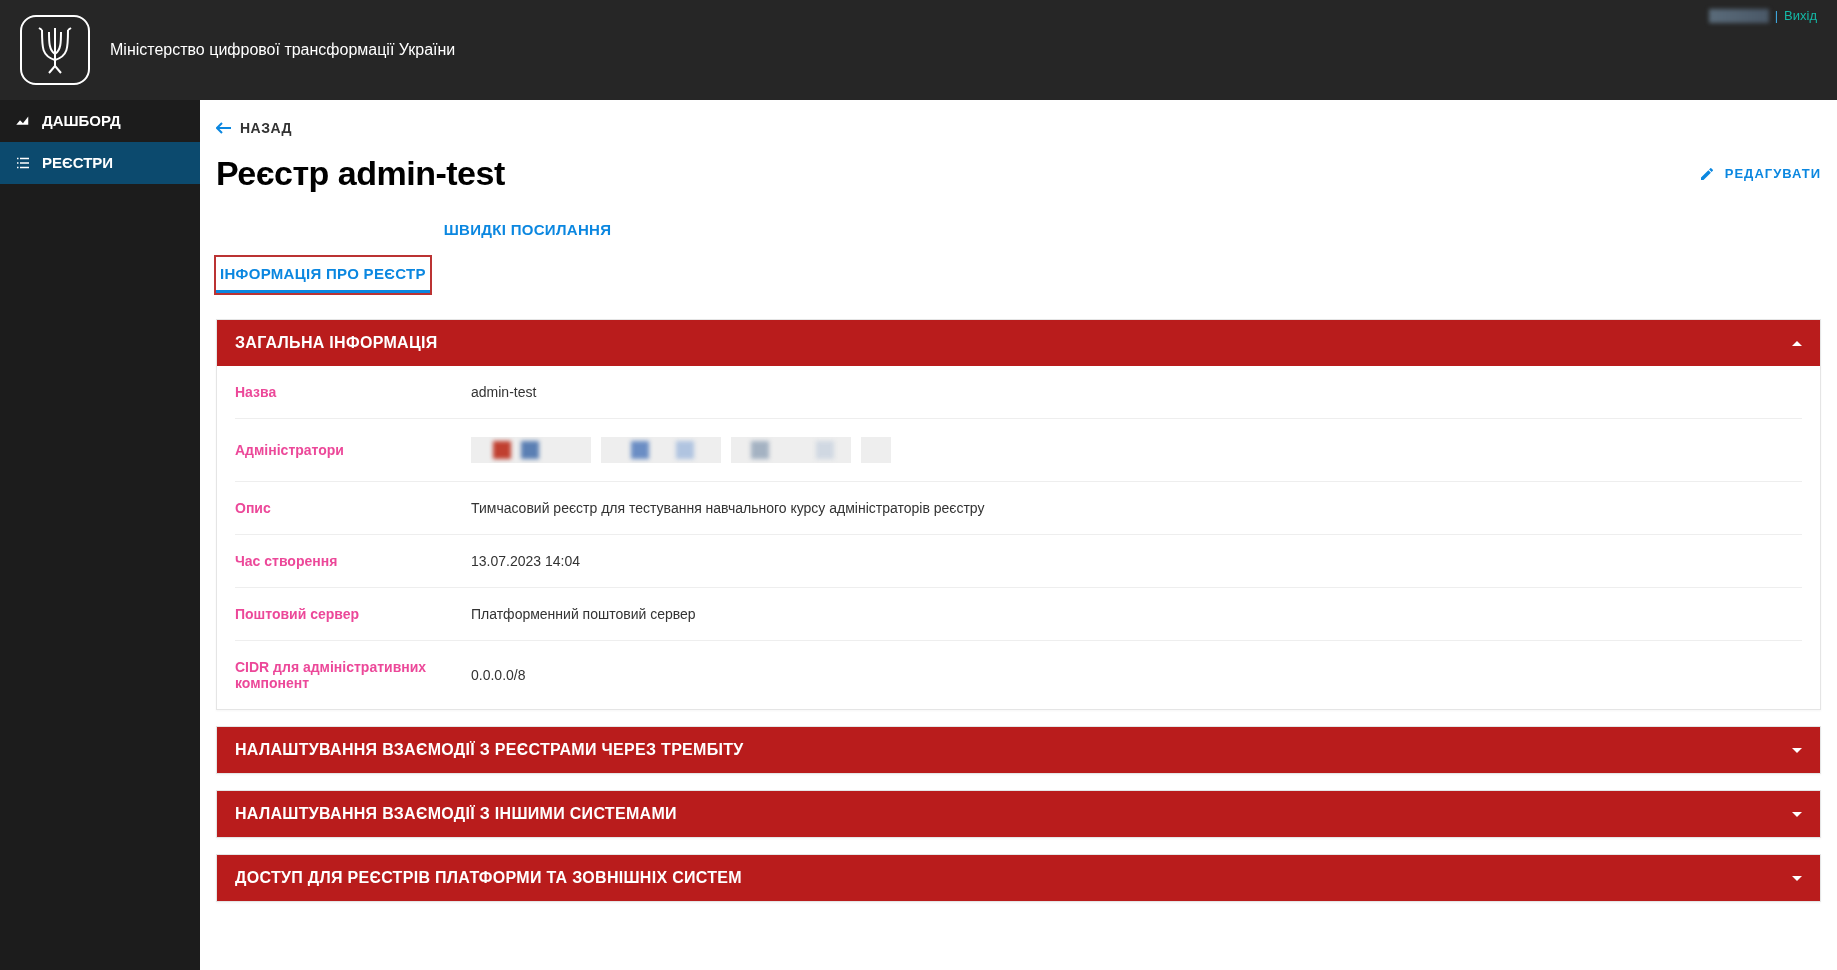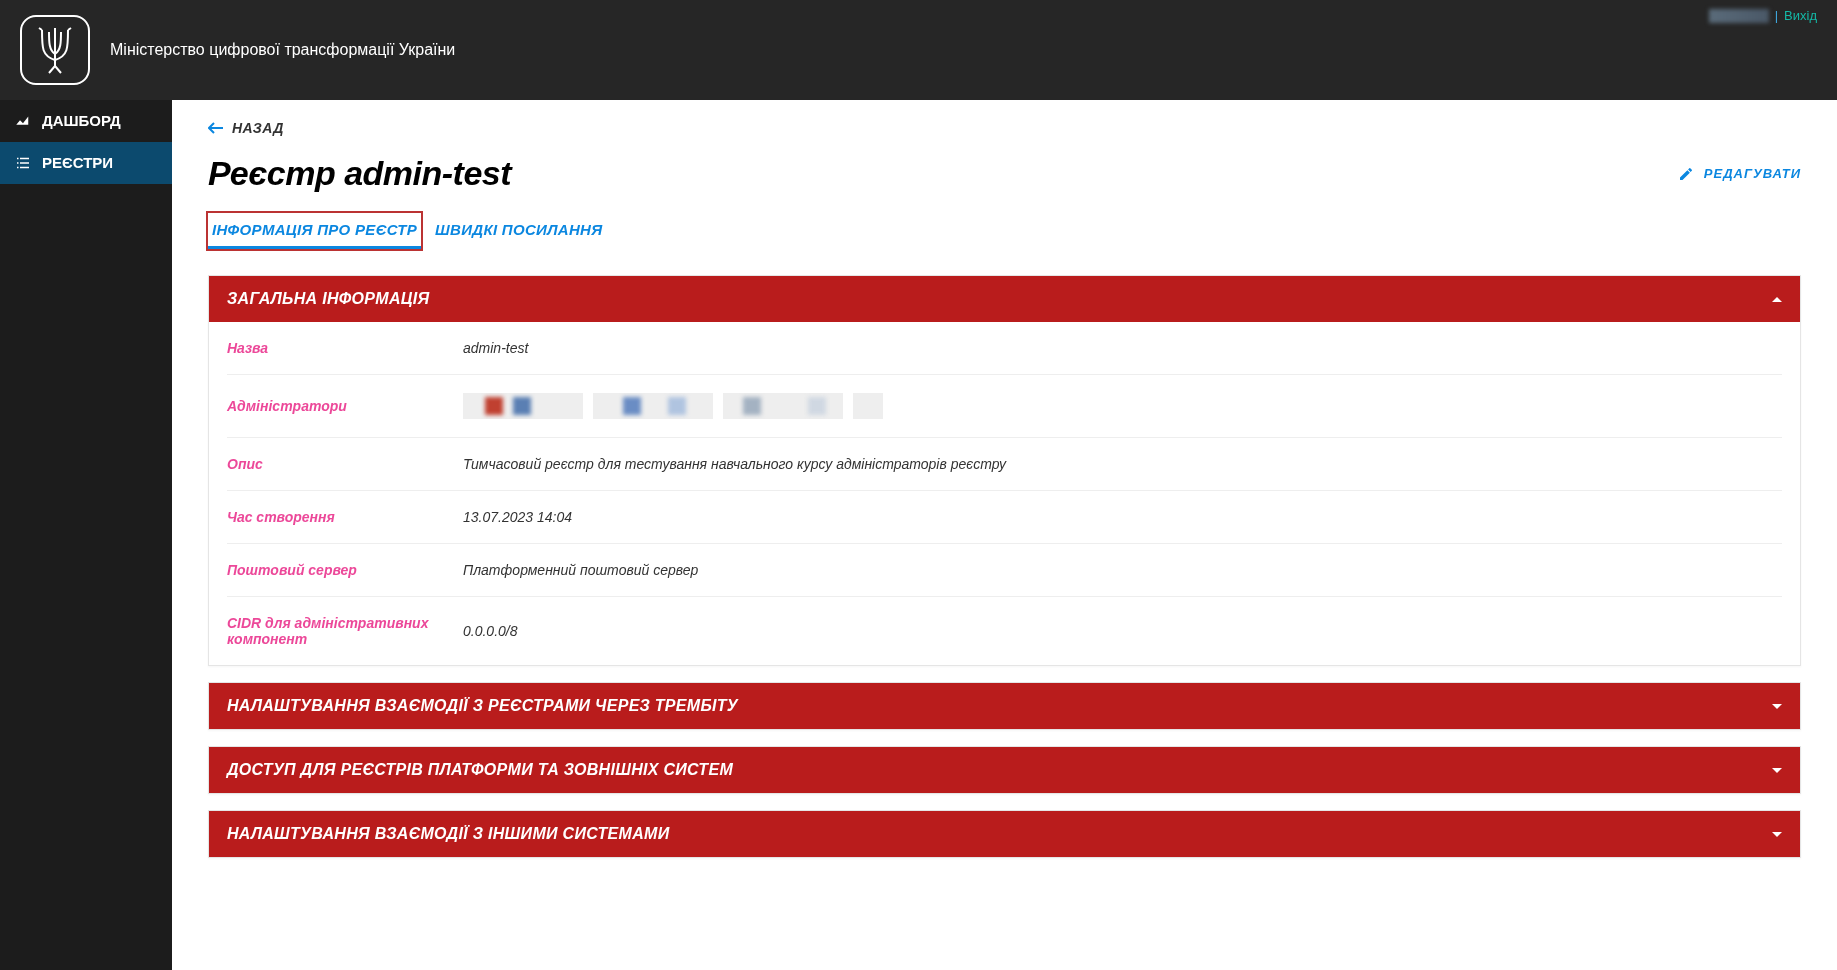--- a/index.html
+++ b/index.html
@@ -46,40 +46,40 @@
       height: 14px;
       background: linear-gradient(90deg, #5a6b7a 0%, #4a5867 100%);
       filter: blur(2px);
     }
     .divider-pipe { color: #3fa8e0; font-size: 13px; }
     .logout { color: #14b8a6; font-size: 13px; cursor: pointer; }
 
     .layout { display: flex; min-height: calc(100vh - 100px); }
 
     .sidebar {
-      width: 172px;
+      width: 200px;
       background: #1c1c1c;
       padding-top: 0;
     }
     .sidebar-item {
       display: flex;
       align-items: center;
       gap: 10px;
       padding: 12px 14px;
       color: #fff;
       font-size: 15px;
       font-weight: 700;
       text-transform: uppercase;
       cursor: pointer;
       line-height: 1.2;
     }
     .sidebar-item.active { background: #0c4a6e; }
     .sidebar-item svg { width: 18px; height: 18px; flex-shrink: 0; fill: #fff; }
 
-    .content { flex: 1; padding: 20px 36px 40px; background: #fff; font-style: italic; }
+    .content { flex: 1; padding: 20px 16px 40px; background: #fff; }
 
     .back-link {
       display: inline-flex;
       align-items: center;
       gap: 8px;
       color: #333;
       font-size: 14px;
       font-weight: 700;
       text-transform: uppercase;
       letter-spacing: 0.5px;
@@ -106,21 +106,21 @@
     .tab {
       padding: 8px 4px;
       font-size: 15px;
       font-weight: 700;
       text-transform: uppercase;
       letter-spacing: 0.3px;
       color: #0b87e0;
       cursor: pointer;
       border-bottom: 3px solid transparent;
     }
-    .tab.active { border-bottom-color: #0b87e0; }
+    .tab.active { border-bottom-color: #0b87e0; margin-top: 44px; }
     .tab.highlight { outline: 2px solid #bb3333; outline-offset: 0px; }
 
     .panel {
       margin-bottom: 16px;
       border: 1px solid #e5e5e5;
       box-shadow: 0 1px 2px rgba(0,0,0,0.04);
     }
     .panel-header {
       background: #b91c1c;
       color: #fff;
@@ -267,26 +267,26 @@
 
     <div class="panel">
       <div class="panel-header">
         <span>НАЛАШТУВАННЯ ВЗАЄМОДІЇ З РЕЄСТРАМИ ЧЕРЕЗ ТРЕМБІТУ</span>
         <span class="caret down"></span>
       </div>
     </div>
 
     <div class="panel">
       <div class="panel-header">
+        <span>НАЛАШТУВАННЯ ВЗАЄМОДІЇ З ІНШИМИ СИСТЕМАМИ</span>
+        <span class="caret down"></span>
+      </div>
+    </div>
+
+    <div class="panel">
+      <div class="panel-header">
         <span>ДОСТУП ДЛЯ РЕЄСТРІВ ПЛАТФОРМИ ТА ЗОВНІШНІХ СИСТЕМ</span>
         <span class="caret down"></span>
       </div>
     </div>
 
-    <div class="panel">
-      <div class="panel-header">
-        <span>НАЛАШТУВАННЯ ВЗАЄМОДІЇ З ІНШИМИ СИСТЕМАМИ</span>
-        <span class="caret down"></span>
-      </div>
-    </div>
-
   </div>
 </div>
 
 </body></html>

